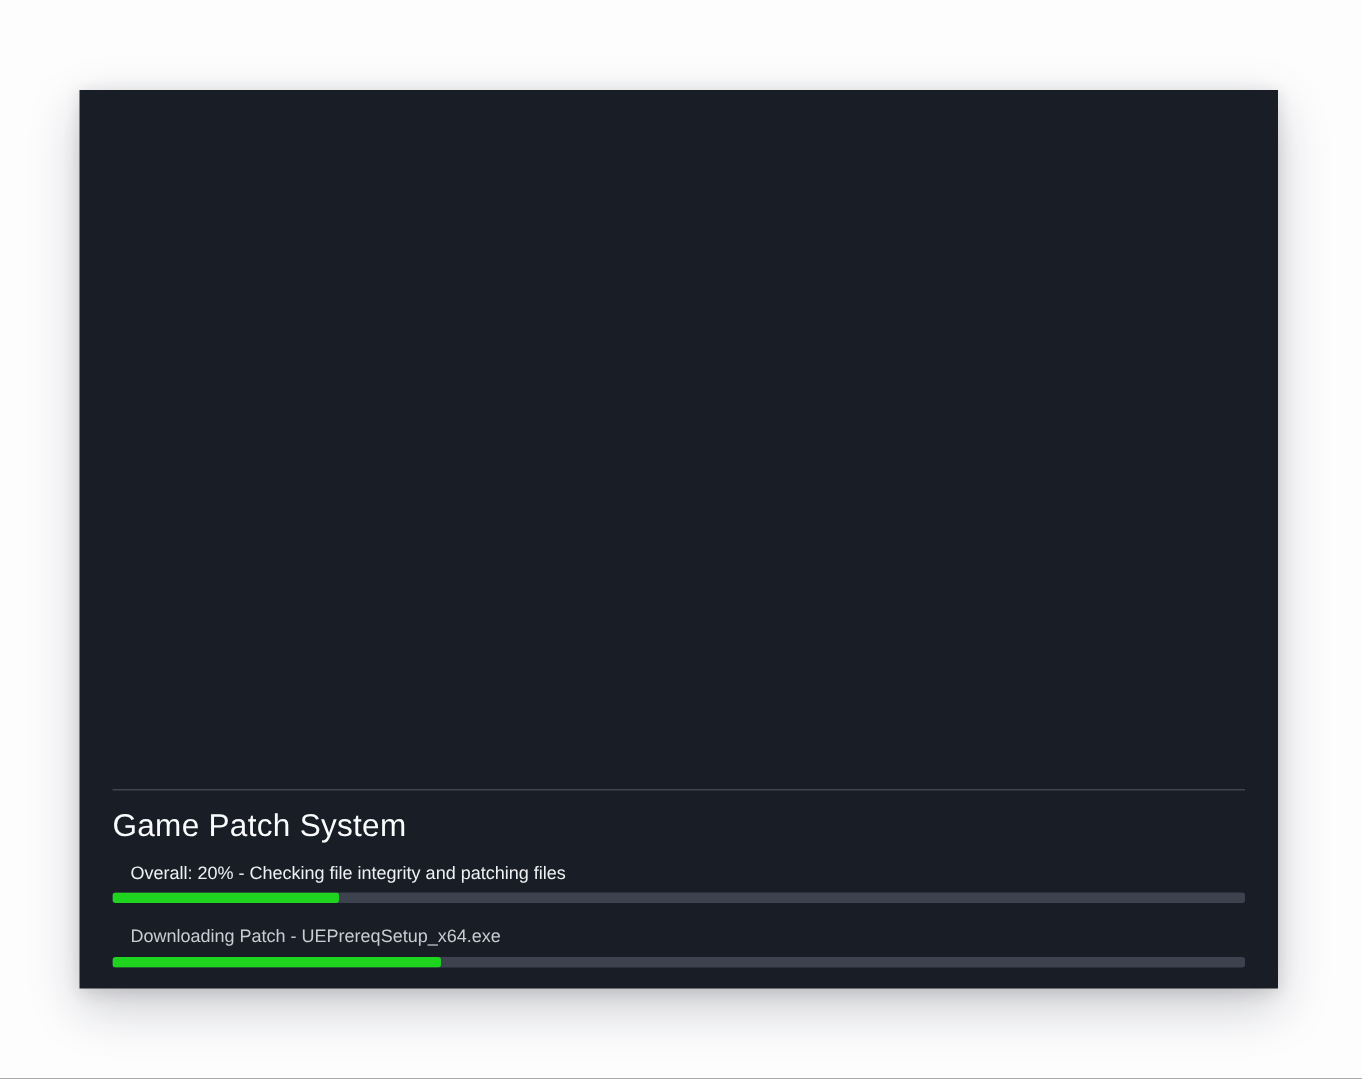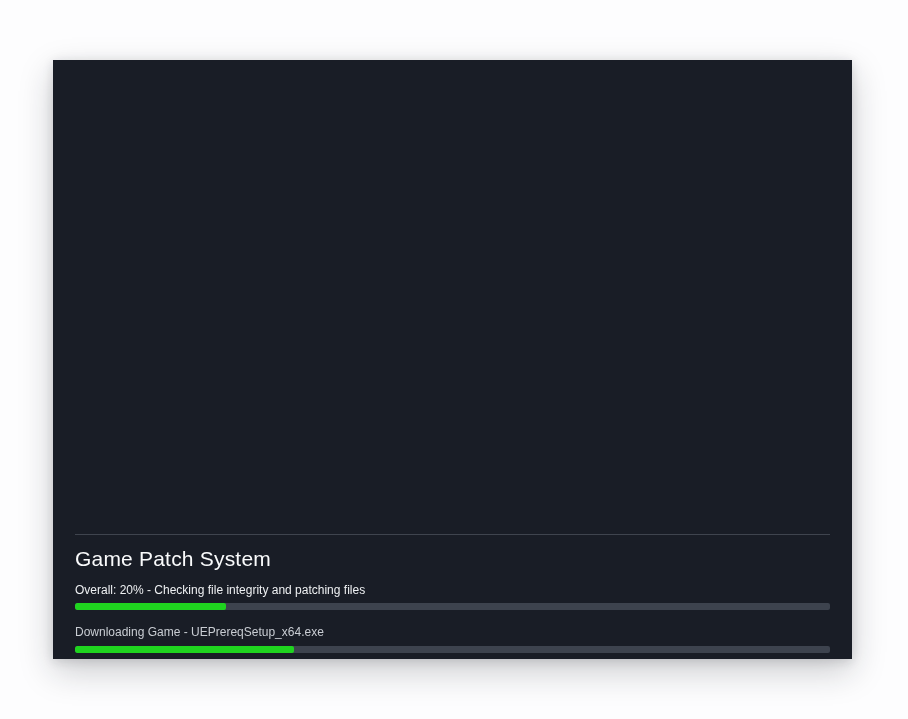--- a/index.html
+++ b/index.html
@@ -26,21 +26,21 @@
   }
   .client-area {
     position: absolute;
     left: 0; top: 0; right: 0; bottom: 134px;
   }
   .bottom-panel {
     position: absolute;
     left: 22px;
     right: 22px;
     bottom: 0;
-    padding-bottom: 6px;
+    padding-bottom: 14px;
   }
   .separator {
     border-top: 1px solid #3f444e;
     height: 0;
   }
   .header-row {
     display: flex;
     justify-content: space-between;
     align-items: baseline;
     margin-top: 12px;
@@ -60,20 +60,21 @@
     white-space: nowrap;
     overflow: hidden;
     margin-left: 16px;
   }
   .status-line {
     font-size: 12px;
     line-height: 14px;
     color: #eef0f2;
     margin-top: 12px;
     white-space: nowrap;
+    margin-left: 12px;
   }
   .status-line.file {
     color: #c9cdd3;
     margin-top: 15px;
   }
   .bar {
     position: relative;
     height: 7px;
     margin-top: 6px;
     background: #3d434e;
@@ -102,20 +103,20 @@
 
       <div class="header-row">
         <div class="app-title">Game Patch System</div>
       </div>
 
       <div class="status-line">Overall: 20% - Checking file integrity and patching files</div>
       <div class="bar">
         <div class="bar-fill" style="width: 20%;"></div>
       </div>
 
-      <div class="status-line file">Downloading Game - UEPrereqSetup_x64.exe</div>
+      <div class="status-line file">Downloading Patch - UEPrereqSetup_x64.exe</div>
       <div class="bar second">
         <div class="bar-fill" style="width: 29%;"></div>
       </div>
     </div>
 
   </div>
 </div>
 
 </body></html>

